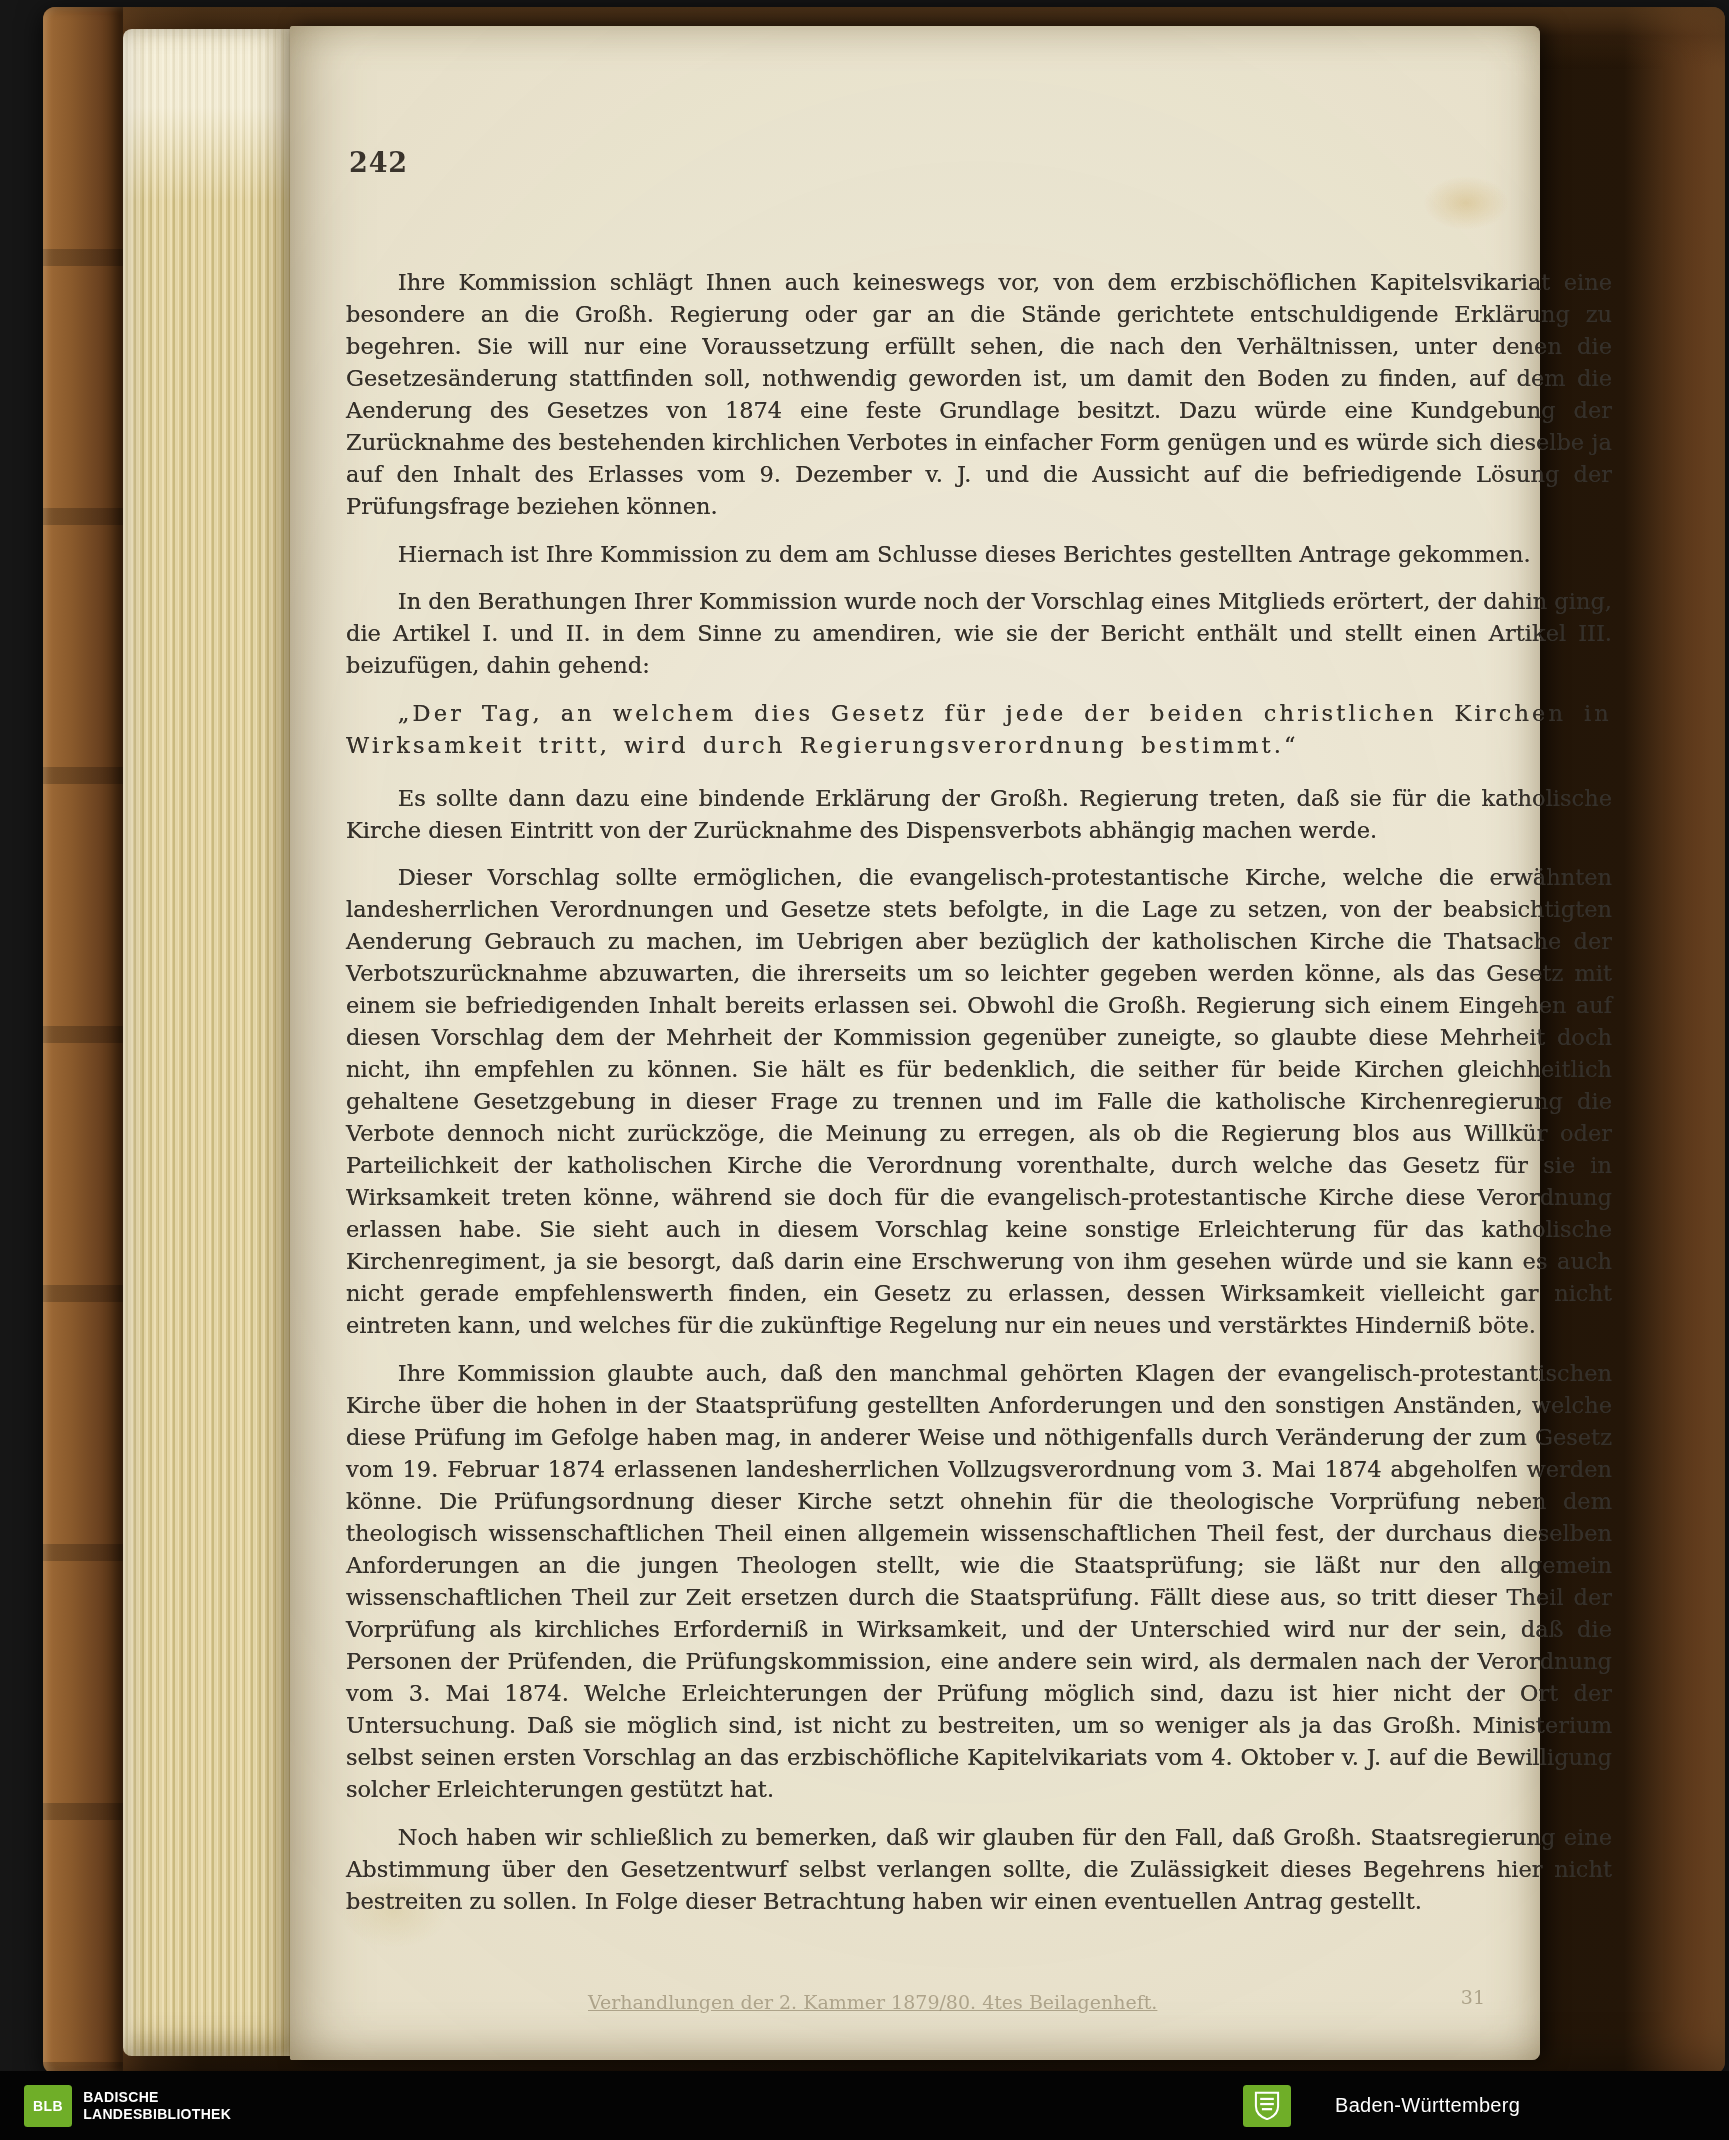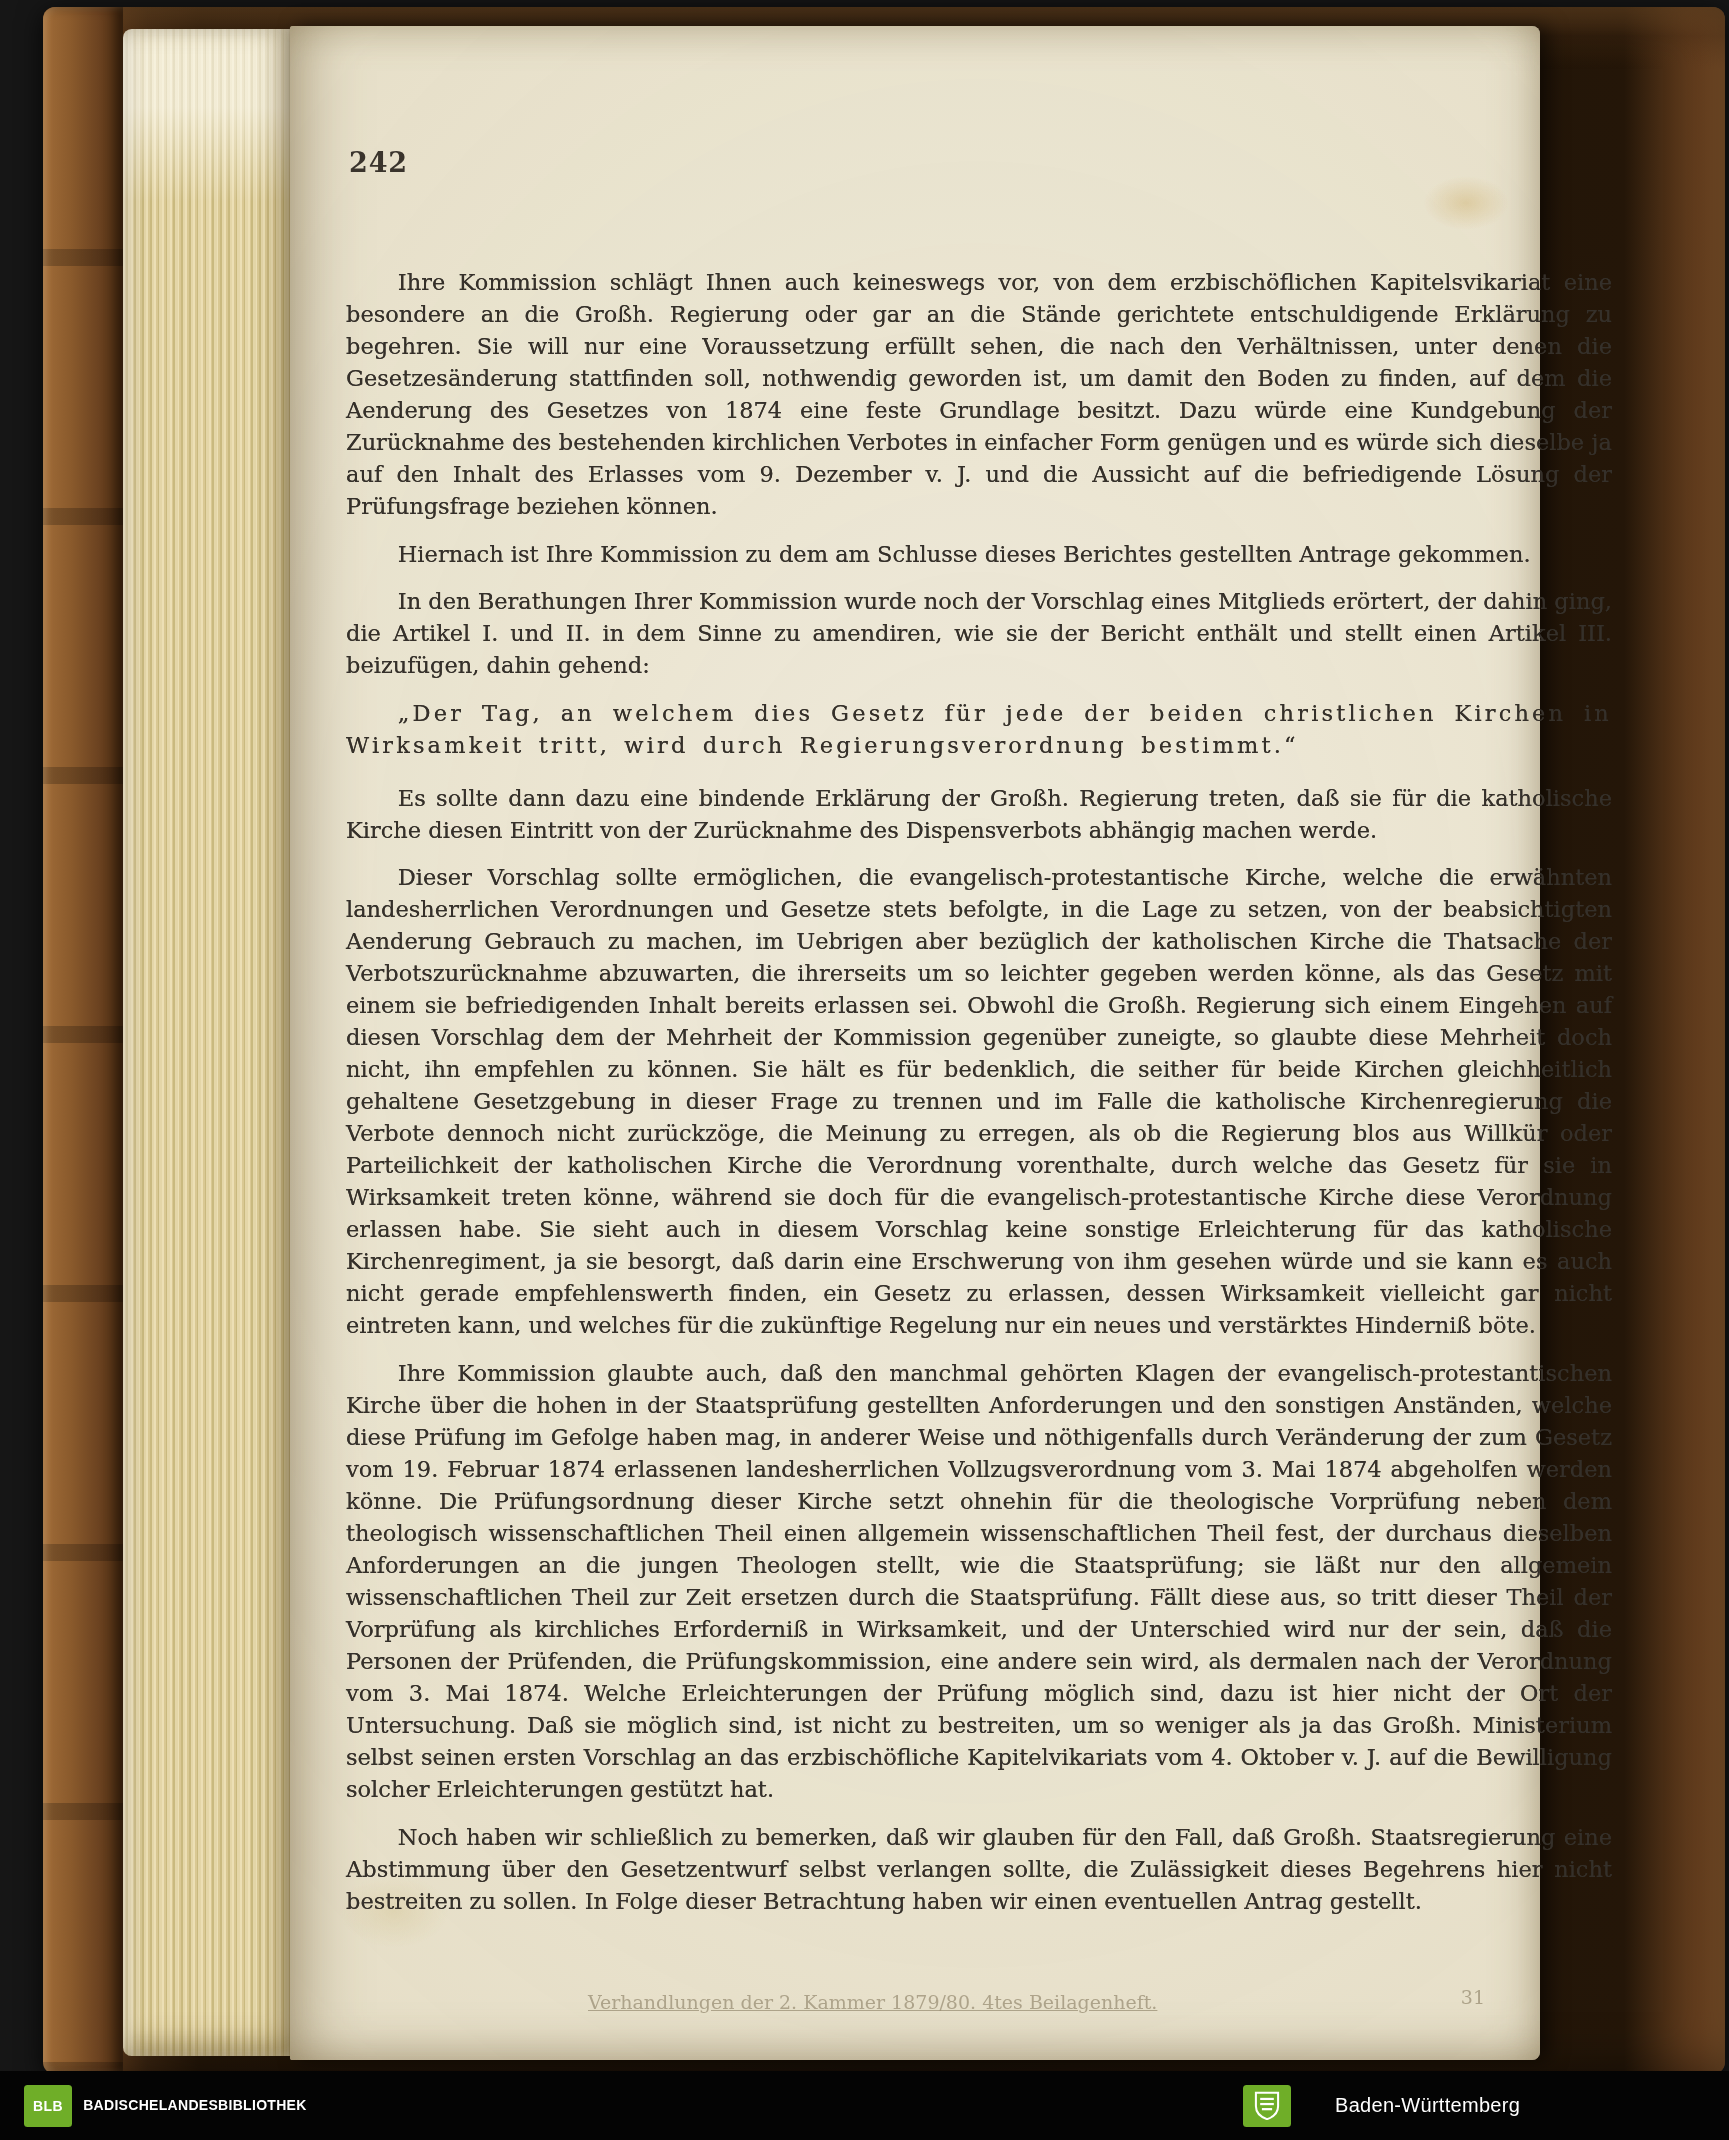--- a/index.html
+++ b/index.html
@@ -83,21 +83,21 @@
     font-family:"Liberation Sans", sans-serif;color:#fff;
   }
   .brand{position:absolute;display:flex;align-items:center;gap:11.2px;top:50%;transform:translateY(-50%);cursor:pointer;}
   .brand-left{left:24px;}
   .brand-right{left:1243px;gap:44px;}
   .logo-square{
     width:48px;height:42px;border-radius:3.5px;background:#6fae28;
     display:flex;align-items:center;justify-content:center;flex:0 0 auto;
   }
   .logo-square .blb-text{font-size:14px;font-weight:bold;color:#fff;letter-spacing:0.4px;}
-  .brand-lines{display:flex;line-height:1.18;}
+  .brand-lines{display:flex;flex-direction:column;line-height:1.18;}
   .brand-lines span{font-size:14px;font-weight:bold;letter-spacing:0.3px;}
   .bw-text{font-size:20px;font-weight:normal;letter-spacing:0.3px;}
 </style>
 </head>
 <body>
 
 <div class="scene">
 
   <div class="cover"></div>
   <div class="spine"></div>

